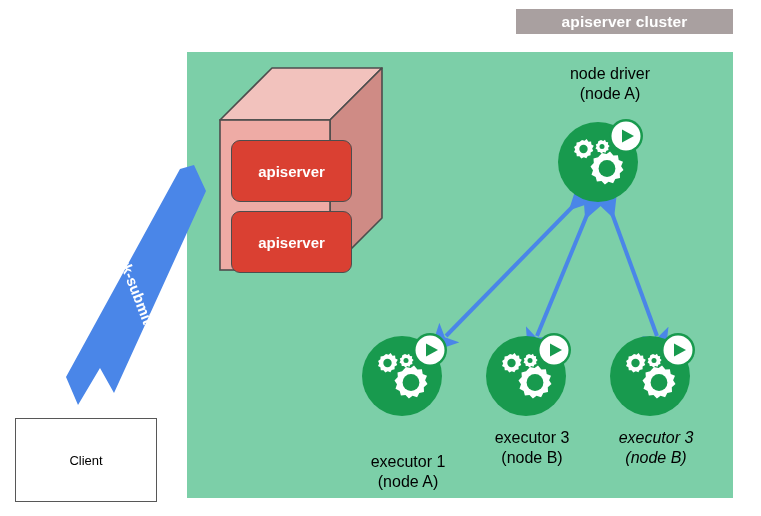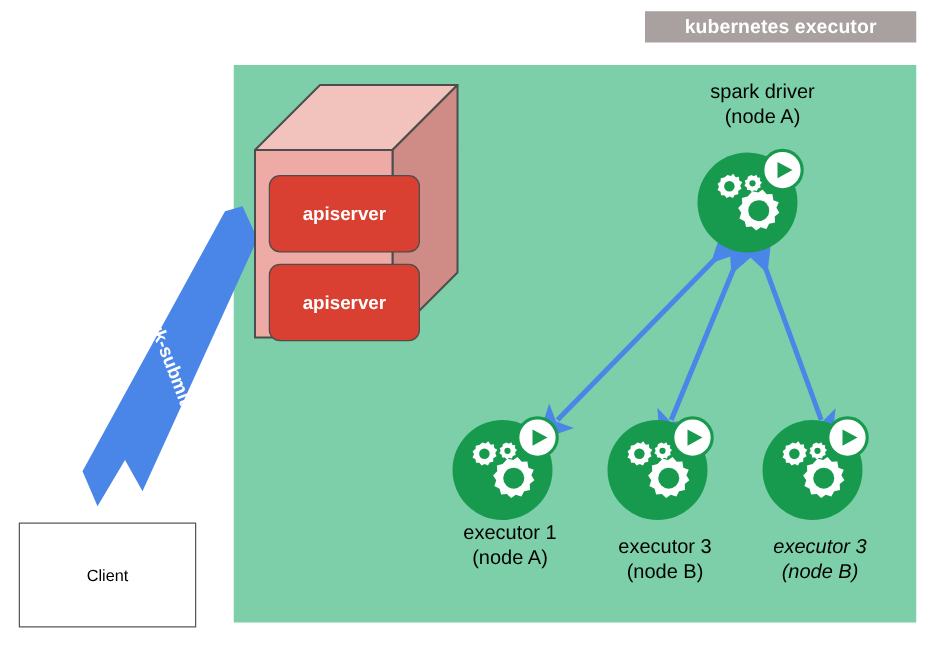--- a/index.html
+++ b/index.html
@@ -77,21 +77,21 @@
     font-size: 15px;
     font-weight: bold;
     transform: rotate(69deg);
     transform-origin: 50% 50%;
     white-space: nowrap;
     pointer-events: none;
   }
 
   
   #control-plane-cube {
-    left: 200px; top: 62px;
+    left: 216px; top: 62px;
     width: 190px; height: 220px;
   }
   .cube-face-labels {
     position: absolute;
     left: 15px;
     top: 78px;
     width: 121px;
   }
   .cube-box {
     width: 121px;
@@ -126,21 +126,21 @@
     width: 761px; height: 516px;
     pointer-events: none;
   }
 </style>
 </head>
 <body>
 
 <div id="stage">
 
   <div class="abs" id="k8s-badge">
-    <span class="lbl">kubernetes executor</span>
+    <span class="lbl">apiserver cluster</span>
   </div>
 
   <div class="abs" id="cluster-panel"></div>
 
   <div class="abs" id="spark-submit-arrow">
     <svg width="150" height="245" viewBox="0 0 150 245">
 
       <polygon points="136,2 148,28 56,230 42,205 20,242 8,214 122,6" fill="#4a86e8"></polygon>
     </svg>
     <span class="ribbon-label">spark-submit</span>
@@ -174,21 +174,21 @@
 
     <line x1="585" y1="194" x2="446" y2="336" stroke="#4a86e8" stroke-width="4" marker-start="url(#ah)" marker-end="url(#ah)"></line>
 
     <line x1="594" y1="198" x2="537" y2="336" stroke="#4a86e8" stroke-width="4" marker-start="url(#ah)" marker-end="url(#ah)"></line>
 
     <line x1="606" y1="197" x2="657" y2="336" stroke="#4a86e8" stroke-width="4" marker-start="url(#ah)" marker-end="url(#ah)"></line>
   </svg>
 
   <div class="abs" style="left:528px; top:64px; width:164px;">
     <div class="node-caption">
-      <div>spark driver</div>
+      <div>node driver</div>
       <div>(node A)</div>
     </div>
   </div>
   <div class="abs node-graphic" style="left:556px; top:118px;">
     <svg width="96" height="86" viewBox="0 0 96 86">
       <circle cx="42" cy="44" r="40" fill="#189a4e"></circle>
 
       <circle cx="70" cy="18" r="17" fill="#189a4e"></circle>
       <circle cx="70" cy="18" r="14.5" fill="#ffffff"></circle>
       <polygon points="66,11.5 78,18 66,24.5" fill="#189a4e"></polygon>
@@ -223,21 +223,21 @@
       <g fill="#ffffff" transform="translate(45,29)">
         <path d="M0,-7 L2.2,-6.1 L4,-7.2 L5,-5 L7.2,-4.8 L6.9,-2.5 L8.6,-1 L7.1,0.8 L7.5,3 L5.3,3.7 L4.5,5.8 L2.3,5.1 L0.5,6.5 L-1.1,4.9 L-3.3,5 L-3.6,2.8 L-5.5,1.6 L-4.5,-0.4 L-5.2,-2.6 L-3.2,-3.5 L-2.7,-5.7 Z"></path>
         <circle cx="1" cy="-0.4" r="2.5" fill="#189a4e"></circle>
       </g>
       <g fill="#ffffff" transform="translate(46,57)">
         <path d="M0,-22 L4.6,-21.1 L8,-23.5 L11.4,-19.6 L15.9,-19.8 L16.7,-14.9 L21,-13.3 L19.1,-8.8 L21.5,-4.9 L17.8,-1.8 L18,2.9 L13.3,4 L11.1,8.2 L6.6,6.8 L2.9,9.4 L-0.5,6.1 L-5.1,6.5 L-6.3,1.9 L-10.5,-0.2 L-9,-4.8 L-11.5,-8.6 L-8.2,-12 L-8.5,-16.6 L-3.9,-17.8 Z"></path>
         <circle cx="5" cy="-6.5" r="8.4" fill="#189a4e"></circle>
       </g>
     </svg>
   </div>
-  <div class="abs" style="left:332px; top:417px; width:152px;">
+  <div class="abs" style="left:332px; top:452px; width:152px;">
     <div class="node-caption">
       <div>executor 1</div>
       <div>(node A)</div>
     </div>
   </div>
 
   <div class="abs node-graphic" style="left:484px; top:332px;">
     <svg width="96" height="86" viewBox="0 0 96 86">
       <circle cx="42" cy="44" r="40" fill="#189a4e"></circle>
       <circle cx="70" cy="18" r="17" fill="#189a4e"></circle>

